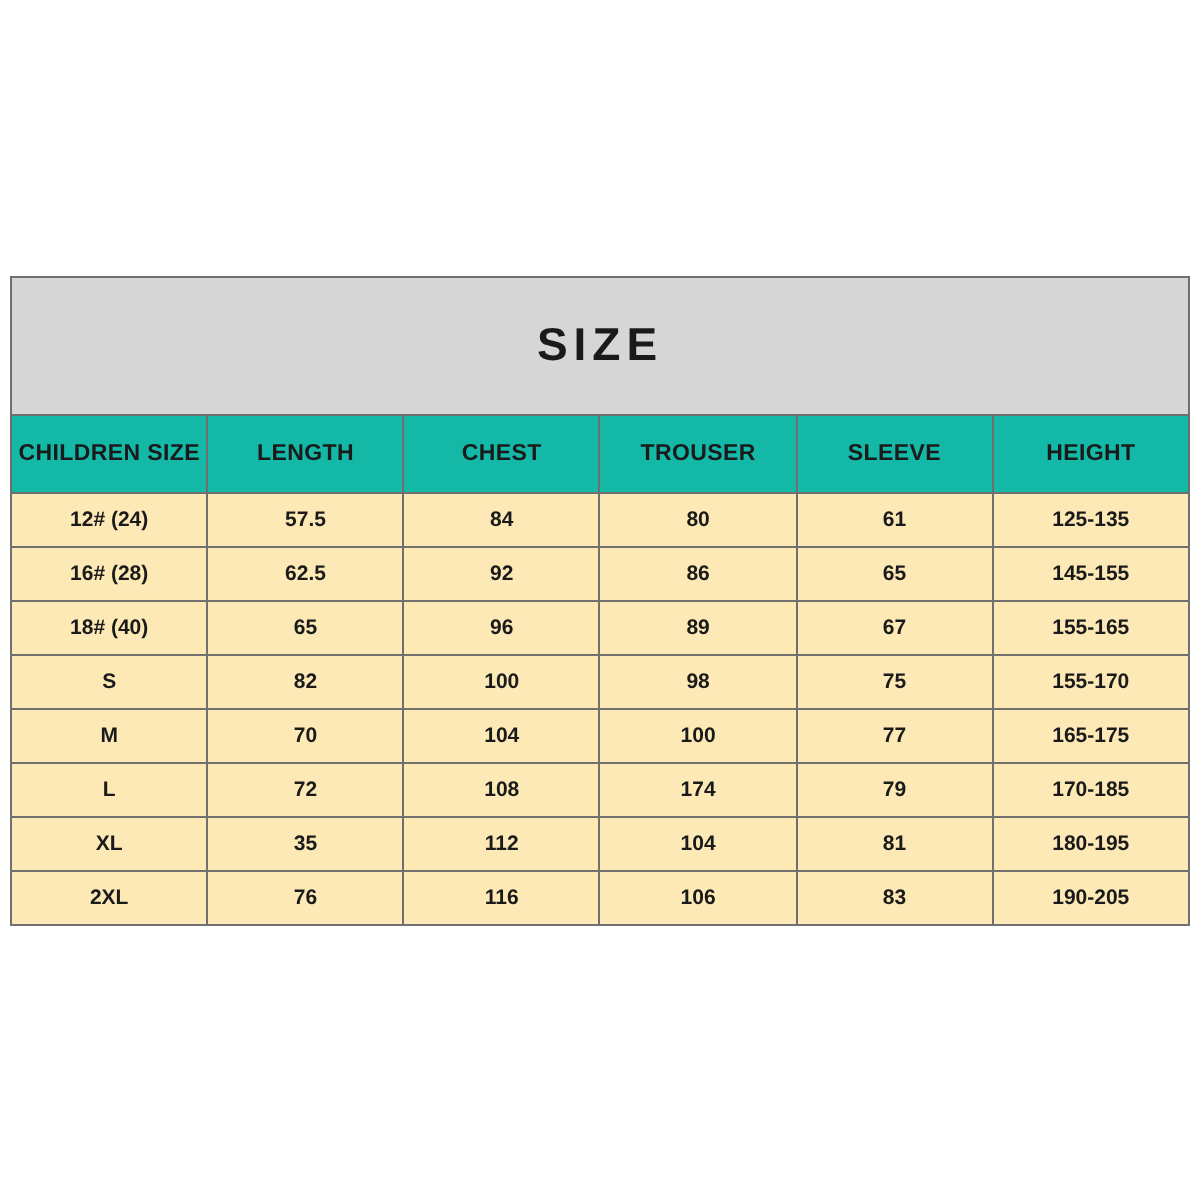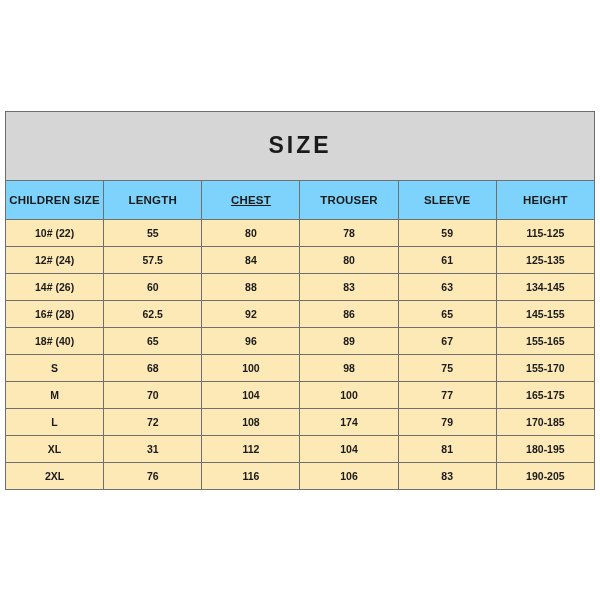--- a/index.html
+++ b/index.html
@@ -36,34 +36,34 @@
     color: #1a1a1a;
   }
   .title-cell {
     background: #d6d6d6;
     height: 68px;
     font-size: 23px;
     letter-spacing: 3px;
     font-weight: bold;
   }
   .header-row th {
-    background: #7dd3fc;
+    background: #14b8a6;
     height: 38px;
     font-size: 11.5px;
     letter-spacing: 0.2px;
   }
   .data-row td {
     background: #fce9b6;
     height: 26px;
     font-size: 10.5px;
     font-weight: bold;
   }
   .col-0 { width: 16.0%; }
   .col-1 { width: 17.5%; }
-  .col-2 { width: 19.5%; text-decoration: underline; }
+  .col-2 { width: 19.5%; }
   .col-3 { width: 17.5%; }
   .col-4 { width: 15.5%; margin-top: 32px; }
   .col-5 { width: 14.0%; }
 </style>
 </head>
 <body>
 
 <div class="page">
   <table class="size-chart">
     <tbody>
@@ -74,42 +74,26 @@
       <tr class="header-row">
         <th class="col-0">CHILDREN SIZE</th>
         <th class="col-1">LENGTH</th>
         <th class="col-2">CHEST</th>
         <th class="col-3">TROUSER</th>
         <th class="col-4">SLEEVE</th>
         <th class="col-5">HEIGHT</th>
       </tr>
 
       <tr class="data-row">
-        <td>10# (22)</td>
-        <td>55</td>
-        <td>80</td>
-        <td>78</td>
-        <td>59</td>
-        <td>115-125</td>
-      </tr>
-      <tr class="data-row">
         <td>12# (24)</td>
         <td>57.5</td>
         <td>84</td>
         <td>80</td>
         <td>61</td>
         <td>125-135</td>
-      </tr>
-      <tr class="data-row">
-        <td>14# (26)</td>
-        <td>60</td>
-        <td>88</td>
-        <td>83</td>
-        <td>63</td>
-        <td>134-145</td>
       </tr>
       <tr class="data-row">
         <td>16# (28)</td>
         <td>62.5</td>
         <td>92</td>
         <td>86</td>
         <td>65</td>
         <td>145-155</td>
       </tr>
       <tr class="data-row">
@@ -117,21 +101,21 @@
         <td>65</td>
         <td>96</td>
         <td>89</td>
         <td>67</td>
         <td>155-165</td>
       </tr>
 
 
       <tr class="data-row">
         <td>S</td>
-        <td>68</td>
+        <td>82</td>
         <td>100</td>
         <td>98</td>
         <td>75</td>
         <td>155-170</td>
       </tr>
       <tr class="data-row">
         <td>M</td>
         <td>70</td>
         <td>104</td>
         <td>100</td>
@@ -141,21 +125,21 @@
       <tr class="data-row">
         <td>L</td>
         <td>72</td>
         <td>108</td>
         <td>174</td>
         <td>79</td>
         <td>170-185</td>
       </tr>
       <tr class="data-row">
         <td>XL</td>
-        <td>31</td>
+        <td>35</td>
         <td>112</td>
         <td>104</td>
         <td>81</td>
         <td>180-195</td>
       </tr>
       <tr class="data-row">
         <td>2XL</td>
         <td>76</td>
         <td>116</td>
         <td>106</td>

